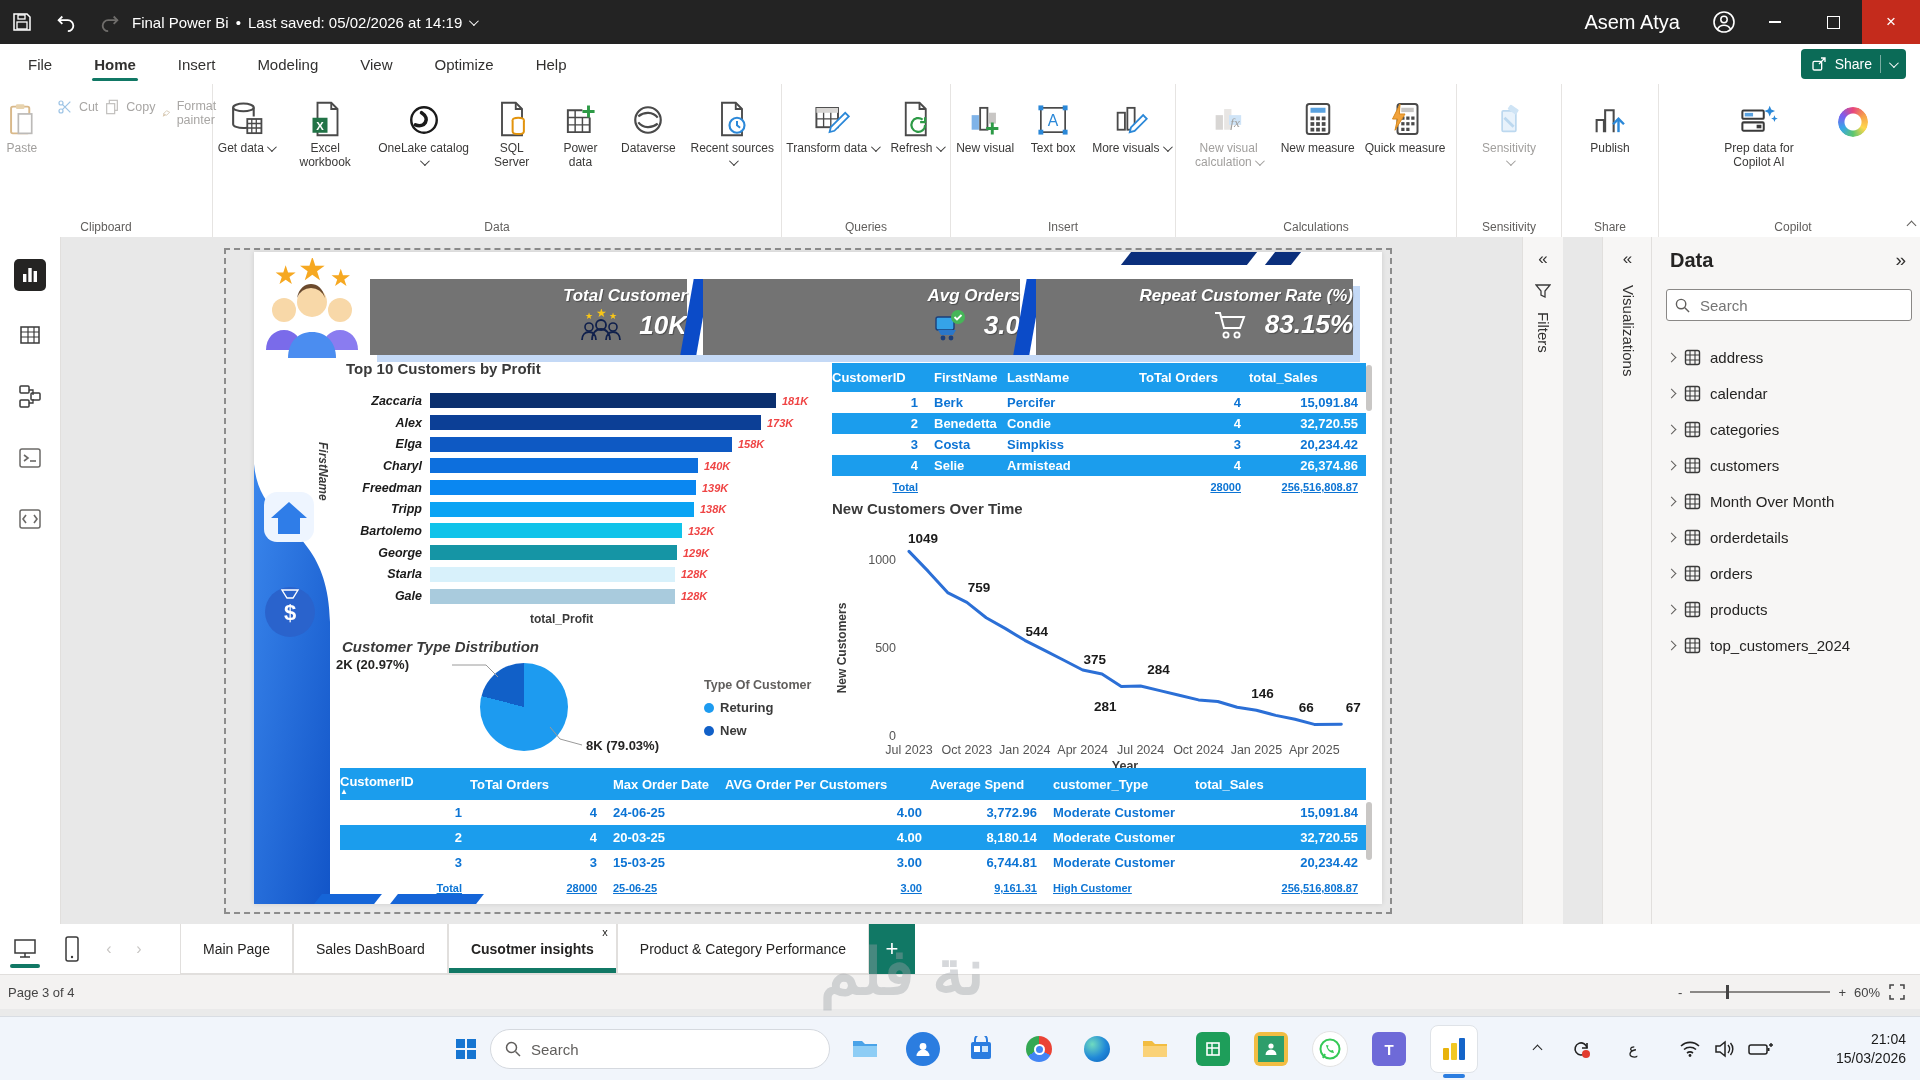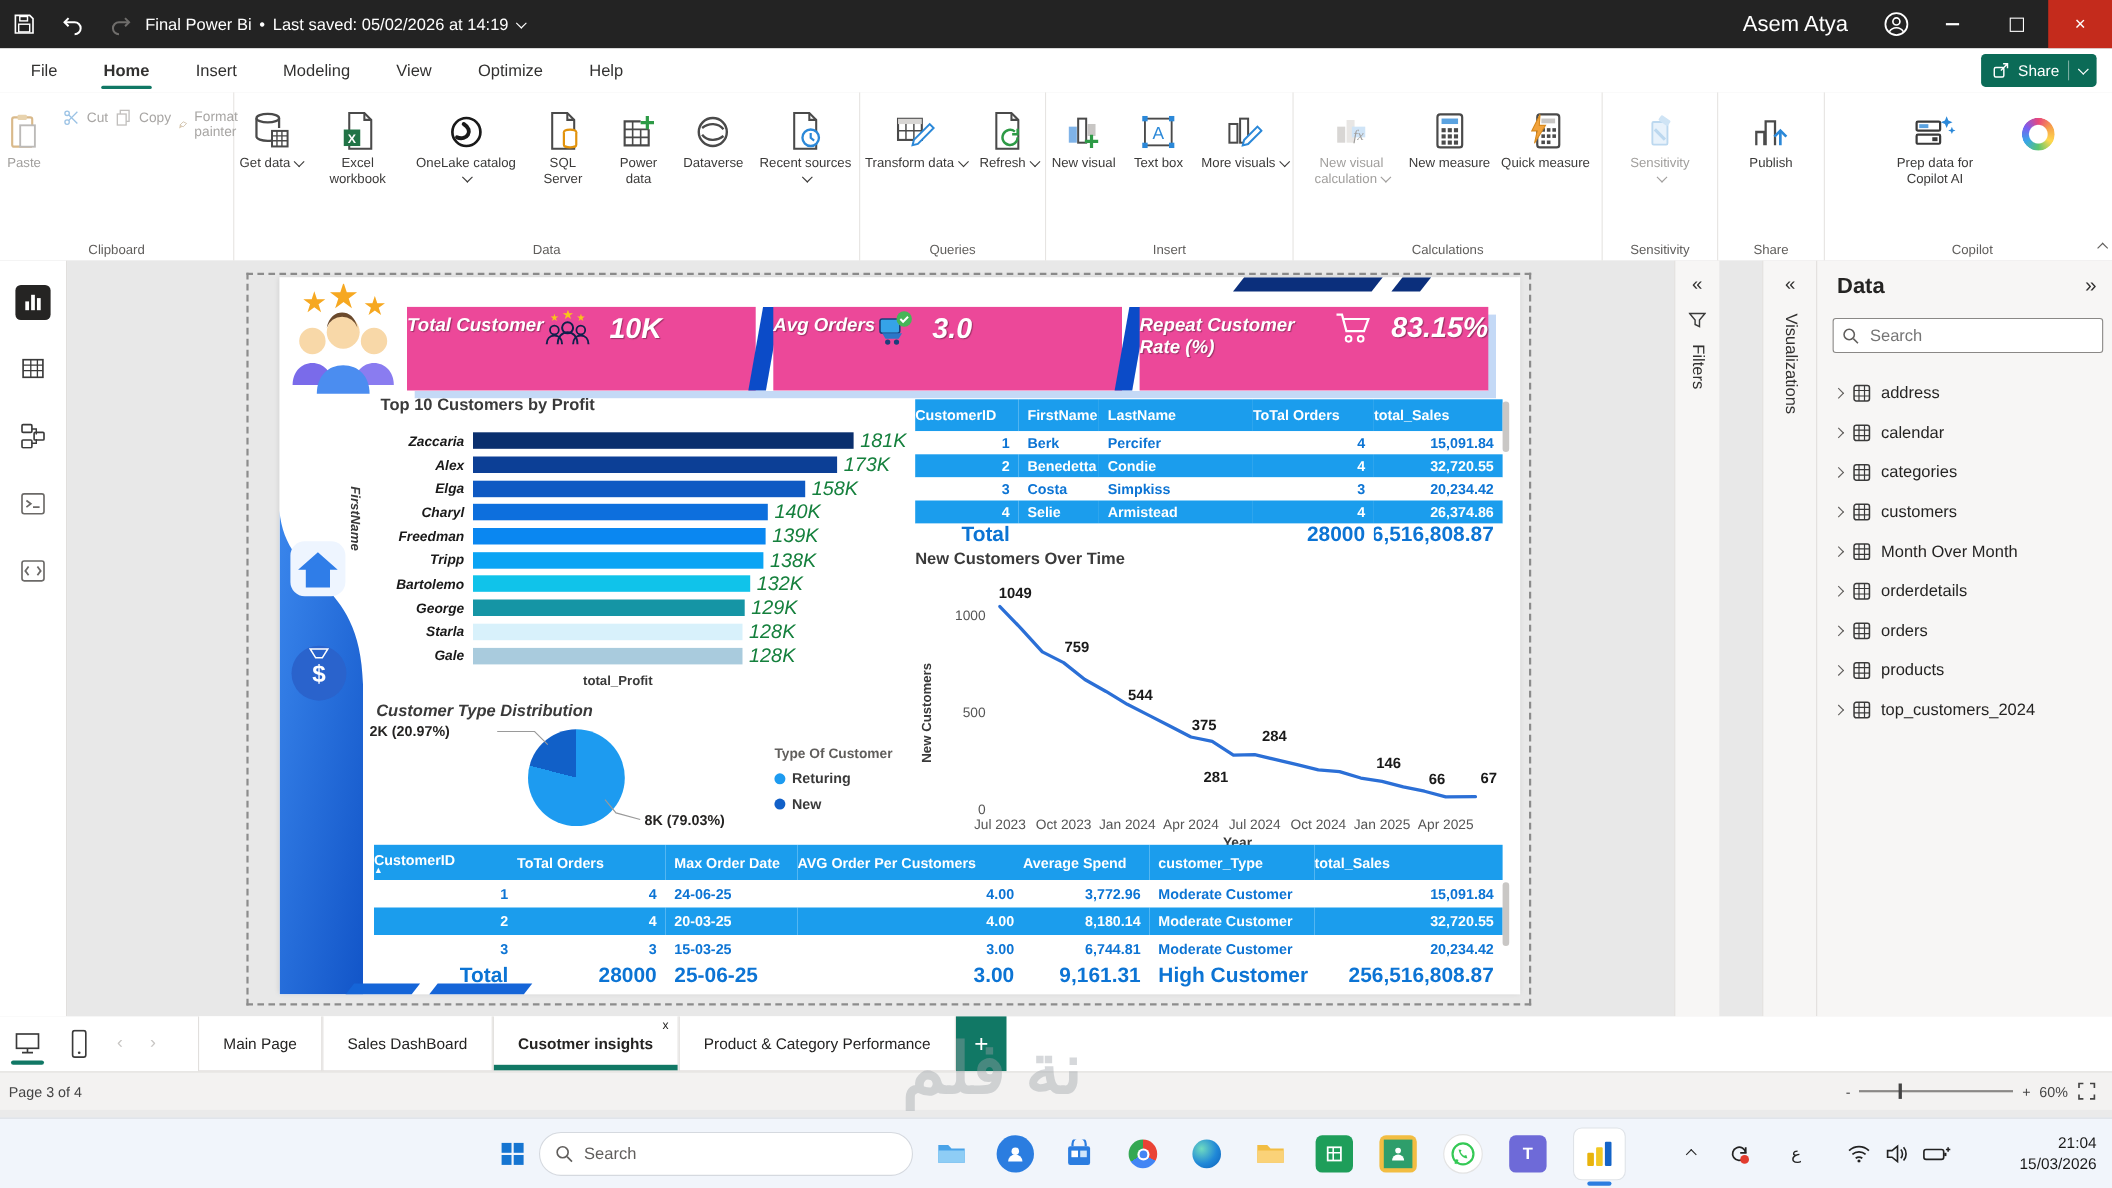--- a/index.html
+++ b/index.html
@@ -56,44 +56,44 @@
              border-radius:3px;display:flex;align-items:center;padding:0 8px;gap:8px;}
   .dp-search input{border:none;outline:none;font-size:15px;width:170px;font-family:inherit;background:transparent;color:#252423;}
   .dp-list{position:absolute;left:10px;top:102px;right:6px;}
   .dp-item{display:flex;align-items:center;gap:9px;height:36px;font-size:15px;color:#252423;padding-left:6px;}
   .dp-item .chev{color:#605e5c;}
   
   .selection{position:absolute;left:224px;top:11px;width:1164px;height:662px;border:2px dashed #8c8c8c;}
   .page{position:absolute;left:28px;top:2px;width:1128px;height:652px;background:#fff;box-shadow:0 0 5px rgba(0,0,0,.12);overflow:hidden;}
   .kpi-banner{position:absolute;left:116px;top:27px;width:983px;height:76px;display:flex;
               box-shadow:7px 7px 0 rgba(125,170,235,.45);}
-  .kpi-card{position:relative;flex:1;background:#ec4899;color:#fff;display:flex;flex-direction:row;align-items:flex-start;}
+  .kpi-card{position:relative;flex:1;background:#737373;color:#fff;display:flex;flex-direction:column;align-items:flex-end;}
   .kpi-sep{width:16px;background:#0b4bc8;transform:skewX(-10deg);}
   .kpi-title{font-size:17px;font-weight:bold;font-style:italic;margin-top:7px;text-shadow:1px 1px 1px rgba(0,0,0,.35);}
   .kpi-valrow{display:flex;align-items:center;gap:16px;margin-top:3px;}
   .kpi-value{font-size:26px;font-weight:bold;font-style:italic;text-shadow:1px 1px 1px rgba(0,0,0,.35);}
   .slash{position:absolute;background:#0b2f7c;transform:skewX(-38deg);}
   .chart-title{font-size:15px;font-weight:bold;color:#3a3a3a;}
   .it{font-style:italic;}
   .bar-row{display:flex;align-items:center;height:21.7px;}
   .bar-cat{width:82px;text-align:right;padding-right:8px;font-size:12.5px;font-weight:bold;font-style:italic;color:#1a1a1a;flex:none;}
   .bar-rect{height:15px;flex:none;}
-  .bar-val{margin-left:6px;font-size:18px;font-weight:normal;font-style:italic;color:#15803d;}
+  .bar-val{margin-left:6px;font-size:11px;font-weight:bold;font-style:italic;color:#ef4444;}
   .axis-label{font-size:12px;font-weight:bold;color:#3a3a3a;}
   
   .rpt-table{position:absolute;font-size:13px;font-weight:bold;}
   .rt-grid{display:grid;}
   .rt-cell{display:flex;align-items:center;overflow:hidden;white-space:nowrap;}
   .rt-cell.al{justify-content:flex-start;padding-left:8px;}
   .rt-cell.ar{justify-content:flex-end;padding-right:8px;}
   .rt-head .rt-cell{background:#1b9ded;color:#fff;flex-direction:column;justify-content:center;align-items:flex-start;}
   .rt-head .rt-cell.ar{align-items:flex-start;}
   .rt-row .rt-cell{color:#0c74d4;background:#fff;}
   .rt-row.hl .rt-cell{background:#1b9ded;color:#fff;}
-  .rt-row.total .rt-cell{background:#fff;color:#0c74d4;font-size:19px;}
+  .rt-row.total .rt-cell{background:#fff;color:#0c74d4;font-size:11px;text-decoration:underline;}
   .sort{font-size:8px;line-height:6px;}
   .vscroll{position:absolute;width:6px;background:#c9c7c5;border-radius:3px;}
   
   .leg-dot{width:10px;height:10px;border-radius:50%;display:inline-block;margin-right:6px;}
   .leg-item{font-size:13px;color:#3a3a3a;display:flex;align-items:center;margin-top:8px;}
   
   .tabbar{position:absolute;left:0;top:924px;width:1920px;height:50px;background:#fff;display:flex;align-items:stretch;}
   .tab{position:relative;border:1px solid #e1dfdd;border-top:none;background:#fff;font-size:14px;color:#252423;
        display:flex;align-items:center;padding:0 22px;}
   .tab.active{font-weight:bold;}

